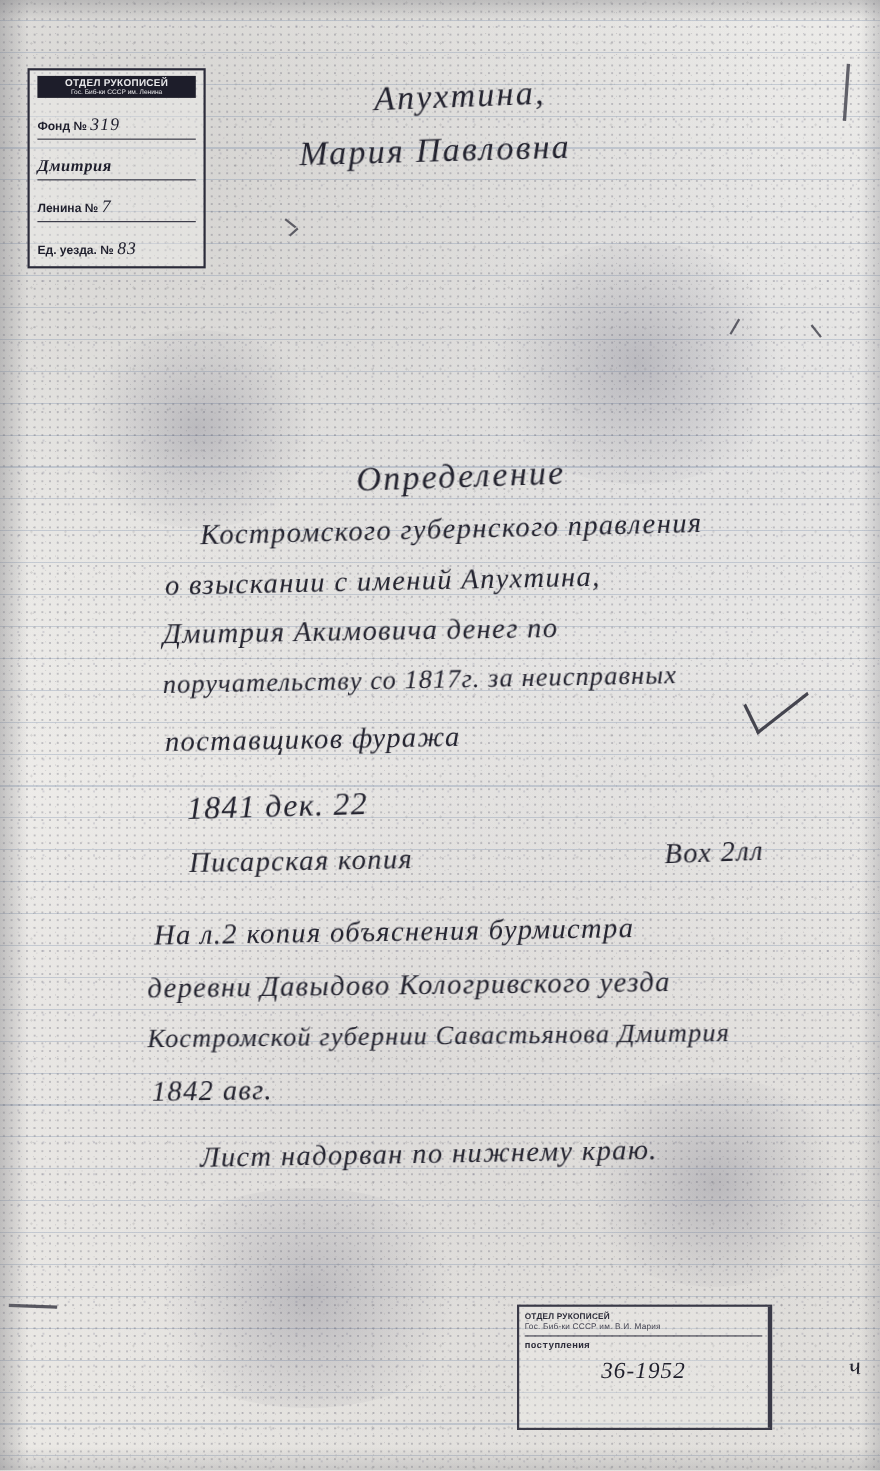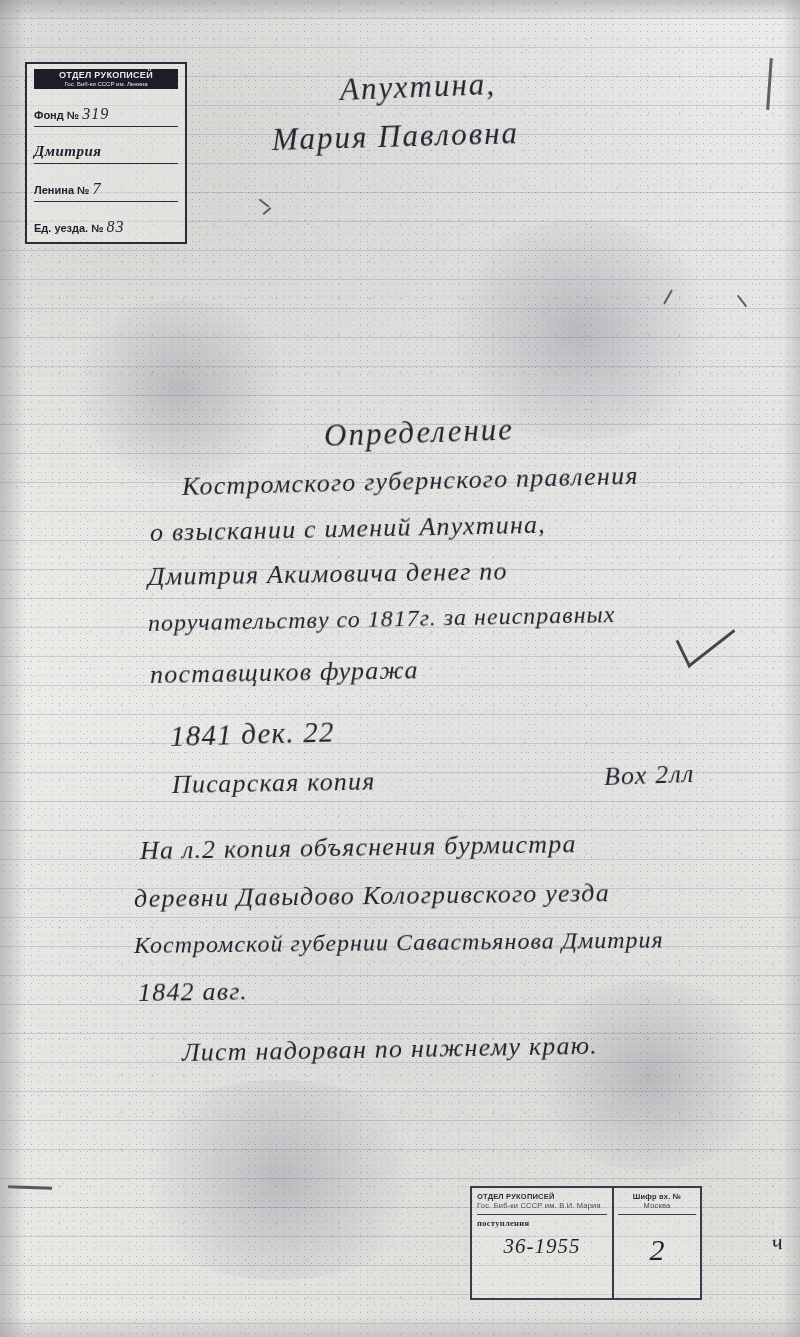--- a/index.html
+++ b/index.html
@@ -165,21 +165,21 @@
     color: #2a2a38;
     line-height: 1.25;
     letter-spacing: 0.2px;
   }
   .stamp-bottom .tiny.dim { font-weight: normal; color: #444452; }
   .stamp-bottom .sep {
     border-top: 1.5px solid #3a3a48;
     margin: 3px 0 3px 0;
   }
   .stamp-bottom .postup {
-    font-family: Liberation Serif, serif;
+    font-family: Liberation Mono, monospace;
     font-size: 8.5px;
     font-weight: bold;
     color: #2a2a38;
     letter-spacing: 0.3px;
   }
   .stamp-bottom .num {
     font-family: "Liberation Serif", serif;
     font-size: 21px;
     font-style: italic;
     color: #1f1f2c;
@@ -297,27 +297,21 @@
   <div class="hw hw-body blur" style="left:182px; top:1038px; transform: rotate(-1.0deg);">Лист надорван по нижнему краю.</div>
 
   <div class="mark" style="left:8px; top:1186px; width:44px; height:3px; transform: rotate(2deg); opacity:0.8;"></div>
 
   <div class="stamp-bottom">
     <div class="left-col">
       <div class="tiny">ОТДЕЛ РУКОПИСЕЙ</div>
       <div class="tiny dim">Гос. Биб-ки СССР им. В.И. Мария</div>
       <div class="sep"></div>
       <div class="postup">поступления</div>
-      <div class="num">36-1955</div>
-    </div>
-    <div class="right-col">
-      <div class="tiny">Шифр вх. №</div>
-      <div class="tiny dim">Москва</div>
-      <div class="sep"></div>
-      <div class="bignum">2</div>
+      <div class="num">36-1952</div>
     </div>
   </div>
 
   <div class="hw" style="left:772px; top:1230px; font-size:22px; transform: rotate(-8deg);">ч</div>
 
   <div class="edge-shadow-left"></div>
   <div class="edge-shadow-top"></div>
   <div class="edge-shadow-right"></div>
   <div class="edge-shadow-bottom"></div>
 </div>

